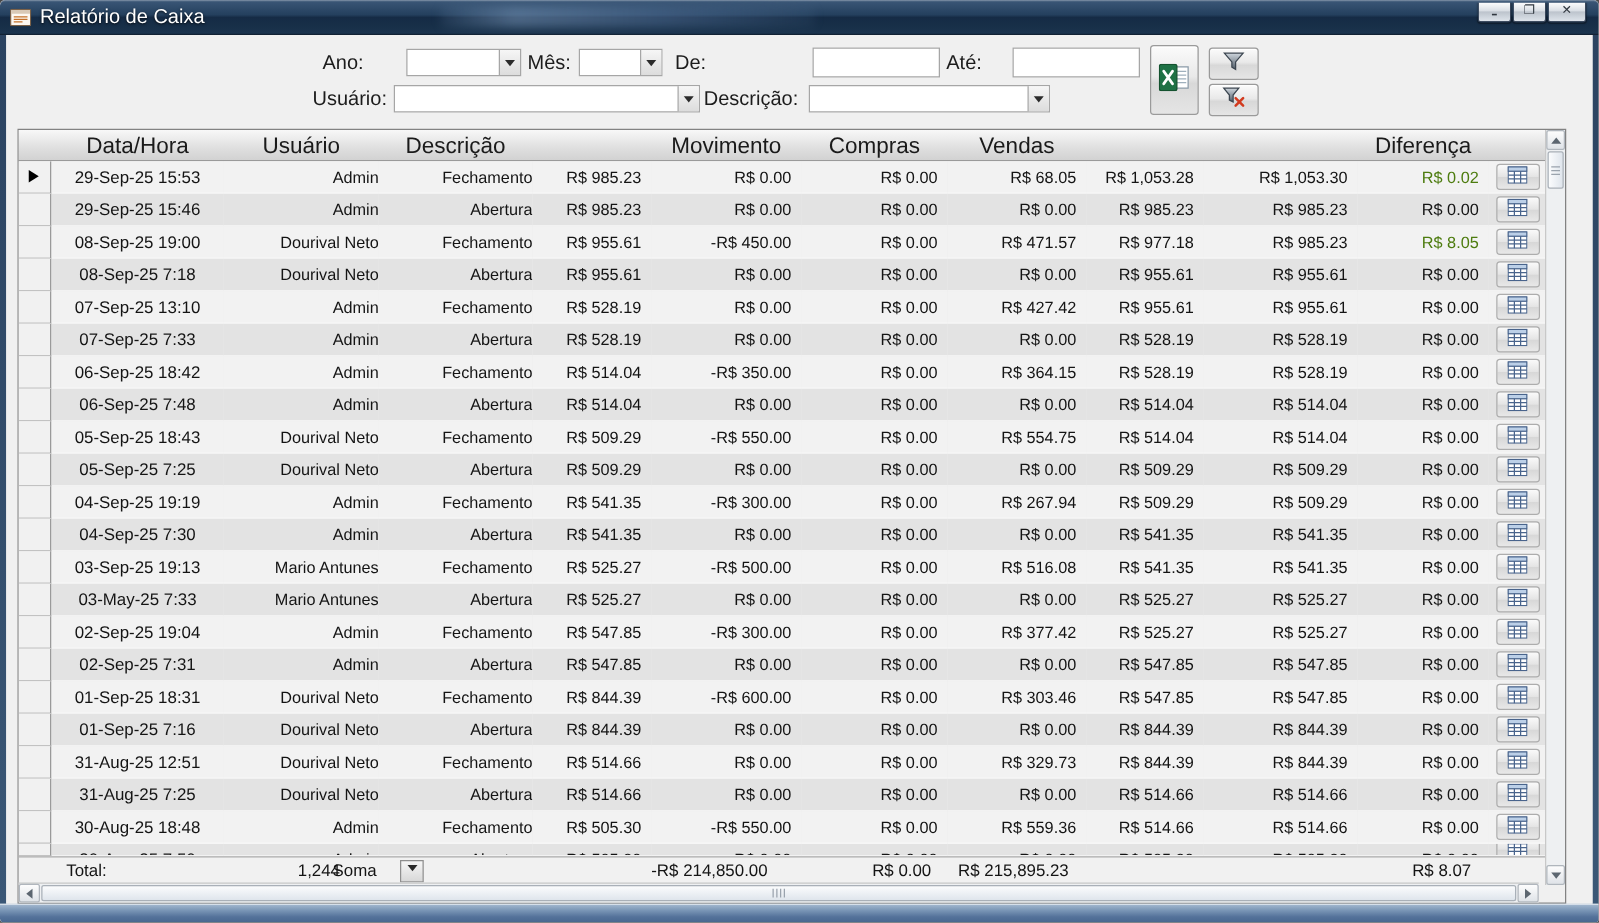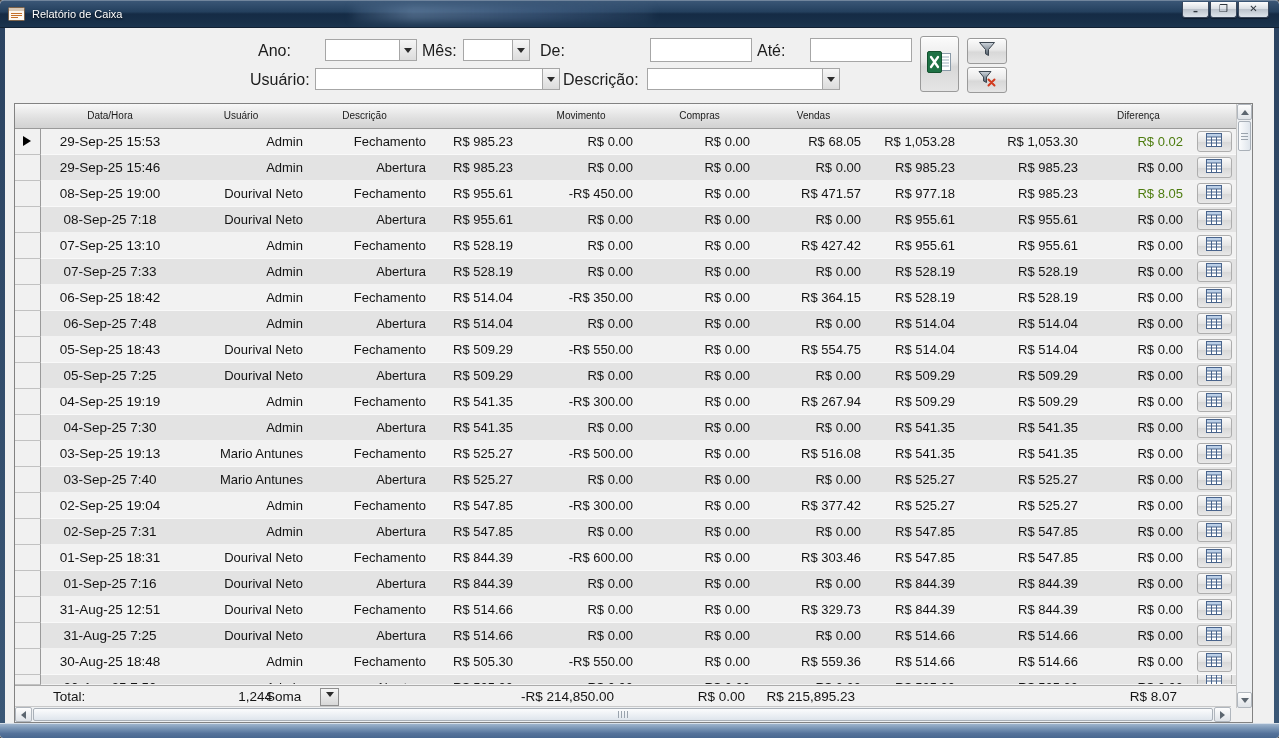--- a/index.html
+++ b/index.html
@@ -19,21 +19,21 @@
     border-radius:4px 4px 0 0;
     box-shadow:inset 0 1px 0 rgba(255,255,255,.28), inset 0 -1px 0 rgba(0,0,0,.35);
     display:flex; align-items:center;
   }
   .title-blur{
     position:absolute; left:352px; top:5px; width:300px; height:17px;
     background:linear-gradient(90deg, rgba(110,140,175,.10), rgba(130,160,195,.5) 20%, rgba(90,120,160,.45) 60%, rgba(110,140,175,.08));
     filter:blur(4px); border-radius:4px; pointer-events:none;
   }
   .title-icon{ margin:0 7px 0 8px; display:inline-flex; }
-  .title-text{ color:#fff; font-size:11px; text-shadow:0 1px 2px rgba(0,0,0,.8); }
+  .title-text{ color:#fff; font-size:16px; text-shadow:0 1px 2px rgba(0,0,0,.8); }
   .win-buttons{ position:absolute; right:10px; top:2px; display:flex; gap:1px; }
   .win-btn{
     width:27px; height:16px; border:1px solid #39465a; border-top:none;
     border-radius:0 0 3px 3px;
     background:linear-gradient(180deg,#fdfdfd 0%,#d9dee4 45%,#bcc3cc 50%,#dee4eb 100%);
     display:flex; align-items:center; justify-content:center;
     color:#30373f; font-size:10px; line-height:10px; cursor:default;
     box-shadow:0 1px 1px rgba(0,0,0,.4);
   }
   .win-btn.close{ width:31px; }
@@ -90,21 +90,21 @@
   }
   .grid-cols{
     display:grid;
     grid-template-columns:26px 138px 124px 123px 95px 120px 117px 111px 94px 123px 105px 46px;
   }
   .thead{
     height:25px; background:linear-gradient(180deg,#f8f8f8,#dfdfdf 60%,#d2d2d2);
     border-bottom:1px solid #9a9a9a;
   }
   .thead .hcell{
-    font-size:10px; color:#1a1a1a; text-align:center; line-height:24px;
+    font-size:18px; color:#1a1a1a; text-align:center; line-height:24px;
     overflow:hidden; white-space:nowrap;
   }
   .thead .hcell.small{ font-size:11.5px;margin-top:28px; }
 
   .tbody{ height:556px; overflow:hidden; background:#ececec; }
   .row{ height:26px; }
   .row.light .cell{ background:#f2f2f2; }
   .row.dark  .cell{ background:#e3e3e3; }
   .row.partial{ height:10px; overflow:hidden; }
   .cell{
@@ -622,21 +622,21 @@
             <rect x="0.5" y="0.5" width="15" height="13" fill="#ffffff" stroke="#49648c"></rect>
             <rect x="0.5" y="0.5" width="15" height="3.5" fill="#bcd0e8" stroke="#49648c"></rect>
             <path d="M5.5 4 V13.5 M10.5 4 V13.5 M0.5 7 H15.5 M0.5 10 H15.5" stroke="#49648c" stroke-width="1" fill="none"></path>
           </svg>
         </span>
       </button>
     </div>
   </div>
           <div class="row grid-cols dark">
     <div class="cell sel"></div>
-    <div class="cell c-date">03-Sep-25 7:40</div>
+    <div class="cell c-date">03-May-25 7:33</div>
     <div class="cell c-left">Mario Antunes</div>
     <div class="cell c-left">Abertura</div>
     <div class="cell c-money">R$ 525.27</div>
     <div class="cell c-money">R$ 0.00</div>
     <div class="cell c-money">R$ 0.00</div>
     <div class="cell c-money">R$ 0.00</div>
     <div class="cell c-money">R$ 525.27</div>
     <div class="cell c-money">R$ 525.27</div>
     <div class="cell c-money">R$ 0.00</div>
     <div class="cell c-btn">

